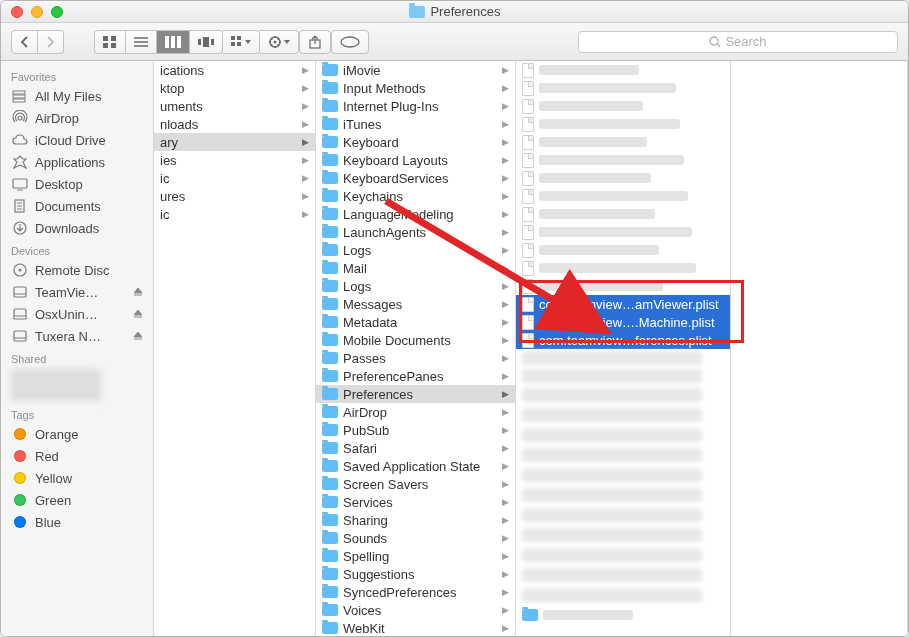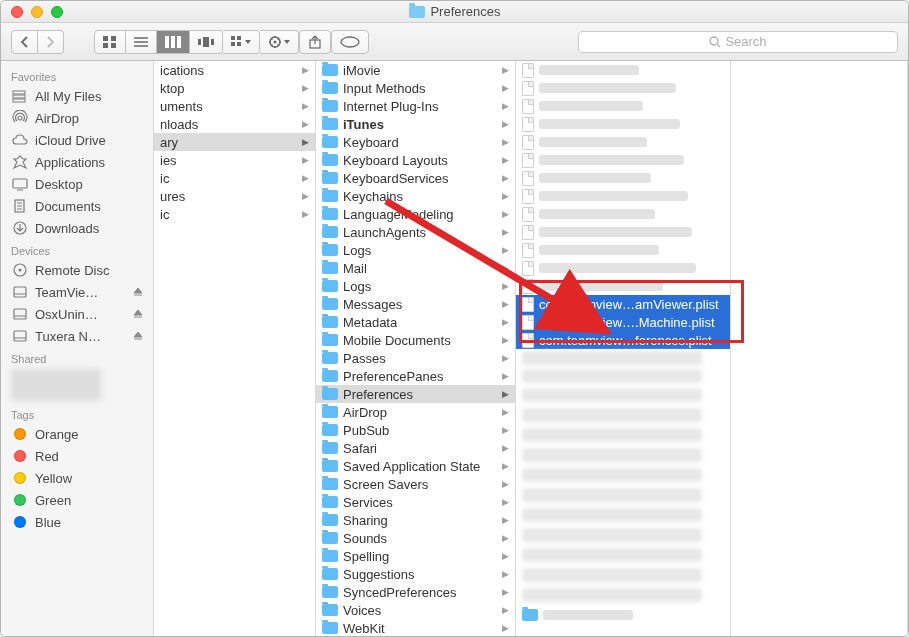--- a/index.html
+++ b/index.html
@@ -360,21 +360,21 @@
             <span style="overflow:hidden;text-overflow:ellipsis;">Input Methods</span>
             <span class="arrow">▶</span>
           </div>
           <div class="row">
             <div class="folder-ic blue"></div>
             <span style="overflow:hidden;text-overflow:ellipsis;">Internet Plug-Ins</span>
             <span class="arrow">▶</span>
           </div>
           <div class="row">
             <div class="folder-ic blue"></div>
-            <span style="overflow:hidden;text-overflow:ellipsis;font-weight:bold;">iTunes</span>
+            <span style="overflow:hidden;text-overflow:ellipsis;">iTunes</span>
             <span class="arrow">▶</span>
           </div>
           <div class="row">
             <div class="folder-ic blue"></div>
             <span style="overflow:hidden;text-overflow:ellipsis;">Keyboard</span>
             <span class="arrow">▶</span>
           </div>
           <div class="row">
             <div class="folder-ic blue"></div>
             <span style="overflow:hidden;text-overflow:ellipsis;">Keyboard Layouts</span>

